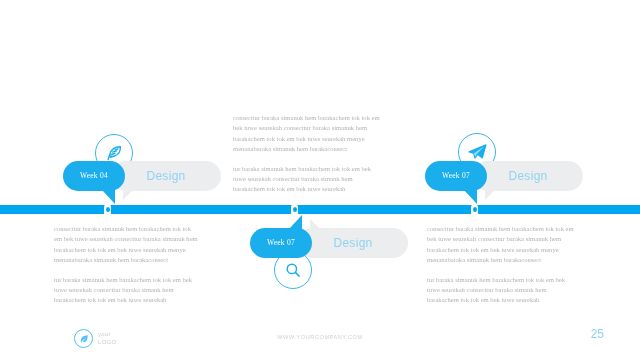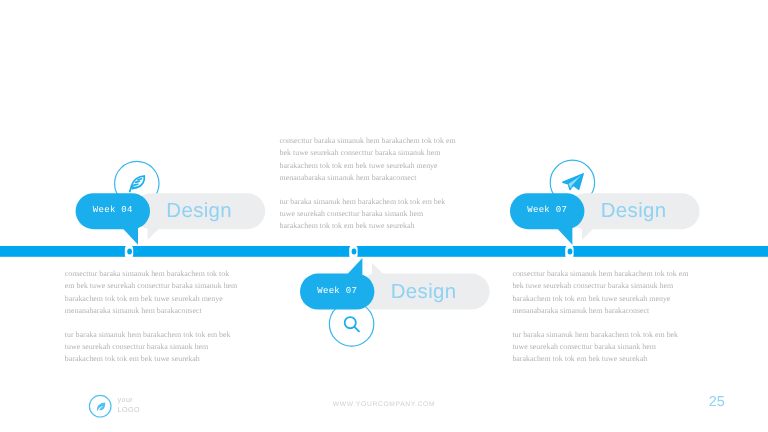--- a/index.html
+++ b/index.html
@@ -114,21 +114,21 @@
   }
   .pill-grey .label {
     position: absolute;
     left: 0;
     top: 0;
     width: 110px;
     height: 30px;
     line-height: 30px;
     text-align: center;
     color: #8FD2F4;
-    font-size: 17px;
+    font-size: 12px;
     font-family: "Liberation Sans", sans-serif;
     letter-spacing: 0.3px;
   }
   .pill-blue {
     position: absolute;
     left: 0;
     top: 0;
     width: 62px;
     height: 30px;
     background: #1AAEEC;
@@ -154,21 +154,21 @@
   .pill-blue .label {
     position: absolute;
     left: 0;
     top: 0;
     width: 62px;
     height: 30px;
     line-height: 30px;
     text-align: center;
     color: #ffffff;
     font-size: 7.5px;
-    font-family: Liberation Mono, monospace;
+    font-family: Liberation Serif, serif;
     letter-spacing: 0.25px;
   }
 
   
   .copy-block {
     position: absolute;
     color: #B3B3B3;
     font-size: 6.6px;
     line-height: 10.4px;
     font-family: "Liberation Serif", serif;

